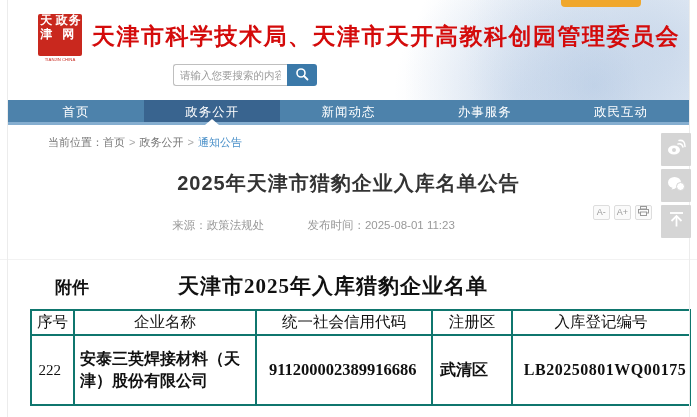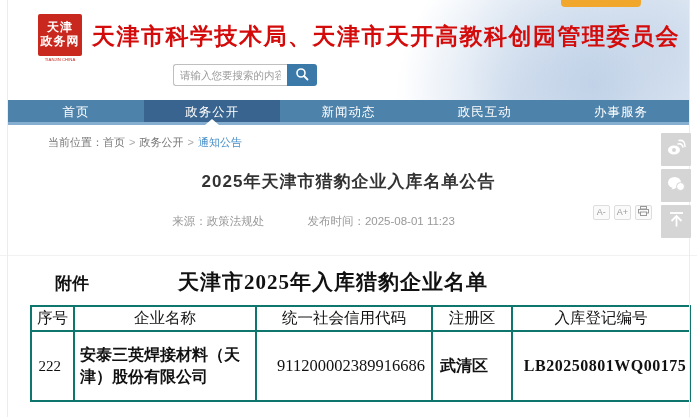--- a/index.html
+++ b/index.html
@@ -26,21 +26,21 @@
     background:
       radial-gradient(circle at 78% 85%, rgba(110,150,200,.30), transparent 55%),
       radial-gradient(circle at 96% 45%, rgba(110,150,200,.22), transparent 50%),
       radial-gradient(circle at 60% 95%, rgba(130,165,210,.18), transparent 45%);
   }
   .orange-tab{position:absolute;top:0;right:48px;width:80px;height:7px;background:#f0a72c;border-radius:0 0 4px 4px;}
   .brand{position:relative;display:flex;align-items:flex-start;padding:14px 0 0 30px;}
   .seal{width:44px;text-align:center;}
   .seal-box{
     width:44px;height:42px;background:#c9281e;color:#fff;border-radius:2px;
-    display:flex;flex-direction:column;justify-content:center;
+    display:flex;flex-direction:row;justify-content:center;
     font-weight:bold;font-size:12px;line-height:1.15;letter-spacing:1px;
   }
   .seal-caption{font-size:5px;color:#c9281e;line-height:7px;white-space:nowrap;transform:scale(.85);}
   .site-title{
     margin-left:10px;font-size:23px;font-weight:bold;color:var(--title-red);
     letter-spacing:1.5px;line-height:44px;white-space:nowrap;
   }
   .search-row{position:absolute;left:165px;top:64px;display:flex;height:40px;}
   .search-input{
     width:114px;height:22px;border:1px solid #bfbfbf;border-right:none;border-radius:3px 0 0 3px;
@@ -64,21 +64,21 @@
     border-left:7px solid transparent;border-right:7px solid transparent;border-bottom:6px solid #fff;
   }
 
   
   .breadcrumb{margin:10px 8px 0 48px;font-size:11px;color:#777;}
   .breadcrumb a{text-decoration:none;color:#777;}
   .breadcrumb a.current{color:var(--link-blue);}
   .crumb-sep{color:#aaa;margin:0 4px;}
 
   
-  .article-title{text-align:center;margin-top:20px;font-size:17px;font-weight:bold;color:#333;letter-spacing:1px;}
+  .article-title{text-align:center;margin-top:20px;font-size:20px;font-weight:bold;color:#333;letter-spacing:1px;}
   .meta{margin-top:21px;text-align:center;font-size:11.5px;color:#999;padding-right:70px;}
   .meta span{margin:0 20px;}
   .article-tools{position:absolute;right:45px;top:205px;display:flex;gap:4px;}
   .tool-btn{
     min-width:17px;height:15px;border:1px solid #ddd;background:#fafafa;color:#999;
     font-size:9px;line-height:13px;text-align:center;border-radius:2px;padding:0 2px;cursor:pointer;
     display:flex;align-items:center;justify-content:center;
   }
 
   
@@ -94,21 +94,21 @@
   .attachment-label{margin-left:55px;font-size:17px;font-weight:bold;flex:0 0 auto;}
   .attachment-title{flex:1;text-align:center;font-size:21px;font-weight:bold;letter-spacing:1px;padding-right:120px;}
   table.doc-table{
     margin:9px 8px 0 30px;width:659px;border-collapse:collapse;table-layout:fixed;
   }
   .doc-table th,.doc-table td{border:2px solid #0f766e;overflow:hidden;}
   .doc-table th{height:25px;font-size:15.5px;font-weight:normal;text-align:center;}
   .doc-table td{height:70px;vertical-align:middle;}
   td.seq{text-align:right;padding-right:12px;font-size:15px;}
   td.name{text-align:left;padding:2px 6px 2px 5px;font-weight:bold;font-size:16px;line-height:1.4;}
-  td.code{text-align:left;padding-left:20px;font-weight:normal;font-size:16.5px;}
+  td.code{text-align:left;padding-left:12px;font-weight:bold;font-size:16.5px;}
   td.district{text-align:left;padding-left:7px;font-weight:bold;font-size:16px;}
   td.regno{text-align:center;padding-left:9px;font-weight:bold;font-size:16px;letter-spacing:.5px;}
 </style>
 </head>
 <body>
 
 <div class="page-edge left"></div>
 <div class="page-edge right"></div>
 
 <div class="site-header">
@@ -134,22 +134,22 @@
         </svg>
       </span>
     </button>
   </div>
 </div>
 
 <div class="nav">
   <div class="nav-item">首页</div>
   <div class="nav-item active">政务公开</div>
   <div class="nav-item">新闻动态</div>
+  <div class="nav-item">办事服务</div>
   <div class="nav-item">政民互动</div>
-  <div class="nav-item">办事服务</div>
 </div>
 
 <div class="breadcrumb">
   <span>当前位置：</span><a href="#">首页</a><span class="crumb-sep">&gt;</span><a href="#">政务公开</a><span class="crumb-sep">&gt;</span><a href="#" class="current">通知公告</a>
 </div>
 
 <h1 class="article-title">2025年天津市猎豹企业入库名单公告</h1>
 
 <div class="meta">
   <span>来源：政策法规处</span>

